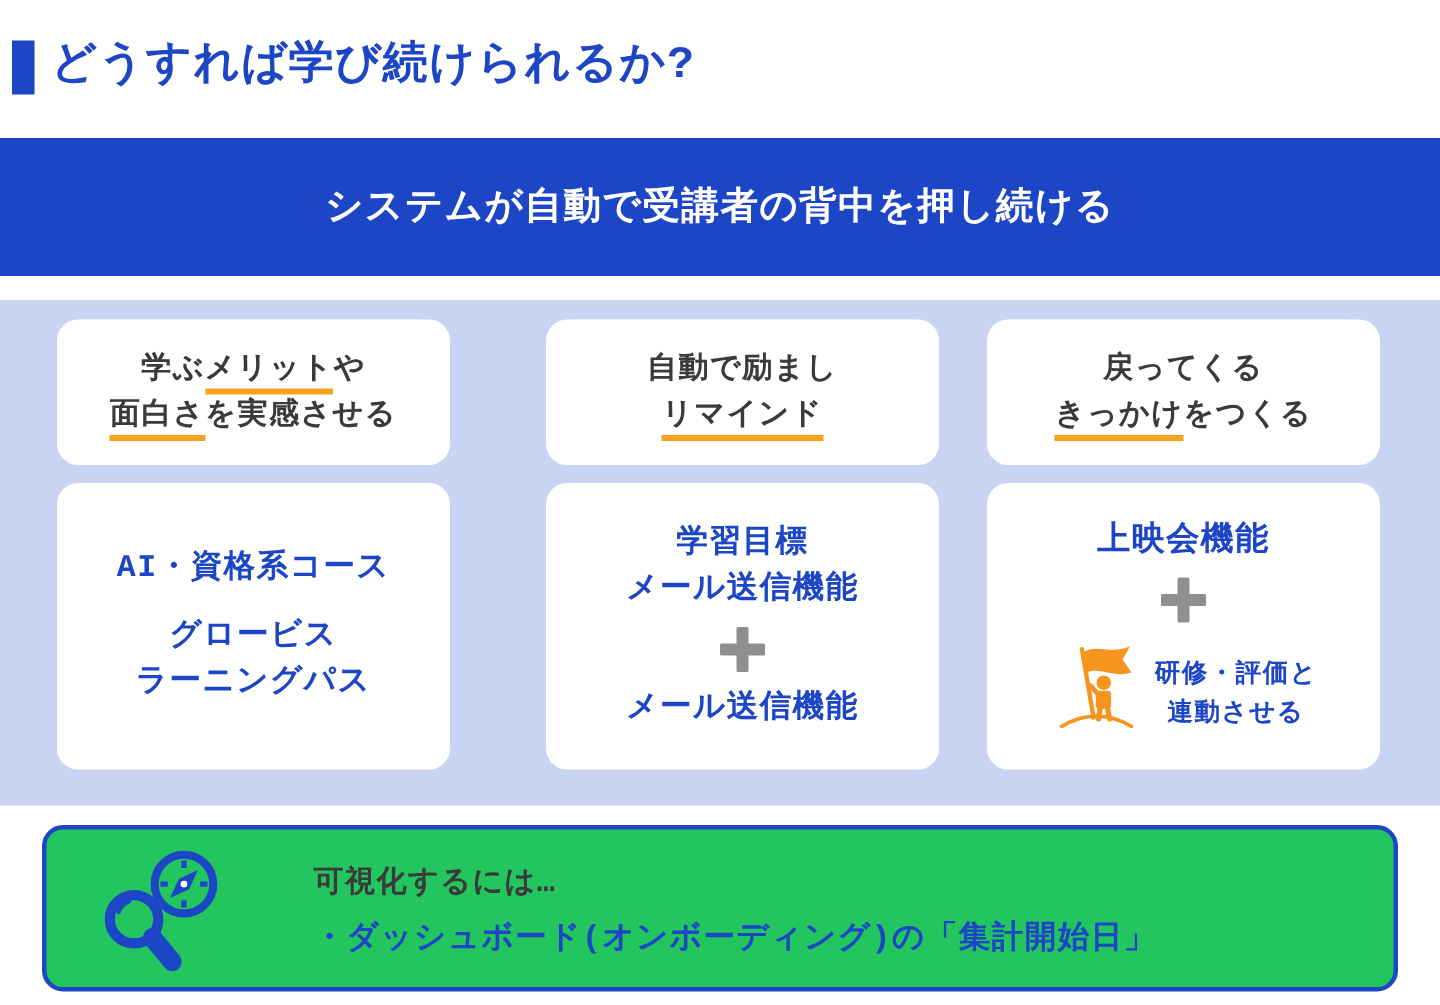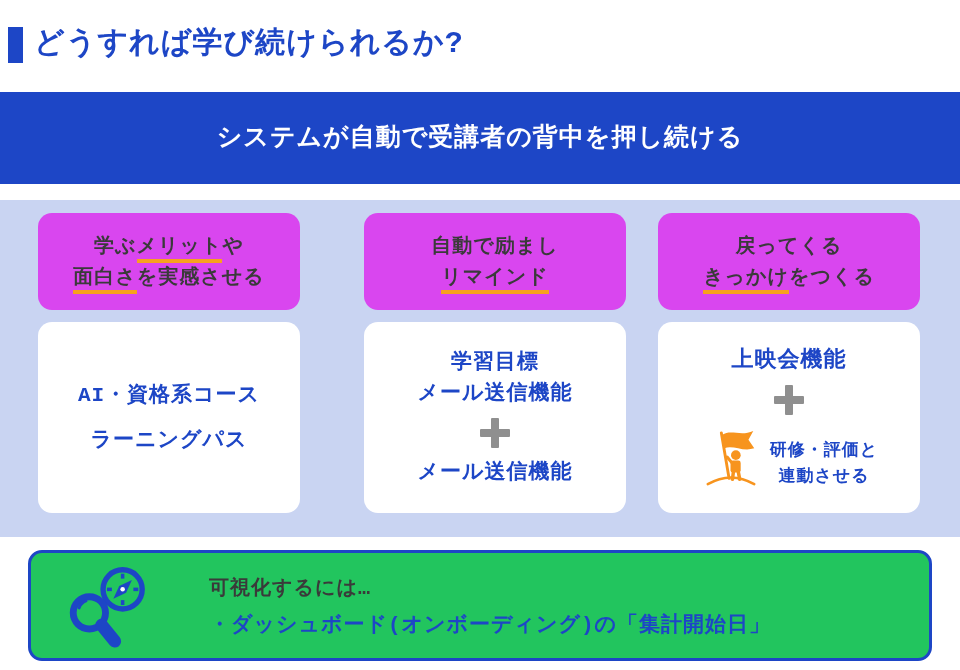--- a/index.html
+++ b/index.html
@@ -22,21 +22,21 @@
   .banner{
     position:absolute;top:92px;left:0;width:100%;height:92px;background:var(--blue);
     color:#fff;display:flex;flex-direction:column;align-items:center;justify-content:center;
     font-size:25px;line-height:35px;letter-spacing:1px;text-align:right;
   }
   
   .cols-section{position:absolute;top:200px;left:0;width:100%;height:337px;background:var(--light-blue);}
   .column{position:absolute;top:13px;width:262px;}
   .col-0{left:38px;} .col-1{left:364px;} .col-2{left:658px;}
   .header-box{
-    height:97px;background:#d946ef;border-radius:14px;
+    height:97px;background:#ffffff;border-radius:14px;
     display:flex;flex-direction:column;align-items:center;justify-content:center;
     font-size:20px;line-height:31px;color:var(--dark);letter-spacing:1px;text-align:center;
   }
   .u{border-bottom:4px solid var(--orange);padding-bottom:1px;}
   .content-box{
     margin-top:12px;height:191px;background:#fff;border-radius:14px;
     display:flex;flex-direction:column;align-items:center;justify-content:center;
     color:var(--blue);text-align:center;letter-spacing:1px;
   }
   .cb-lg{font-size:21px;line-height:31px;}
@@ -73,20 +73,21 @@
 
   <section class="cols-section">
 
     <div class="column col-0">
       <div class="header-box">
         <div><span>学ぶ</span><span class="u">メリット</span><span>や</span></div>
         <div><span class="u">面白さ</span><span>を実感させる</span></div>
       </div>
       <div class="content-box">
         <div class="cb-lg mb14">AI・資格系コース</div>
+        <div class="cb-lg">グロービス</div>
         <div class="cb-lg">ラーニングパス</div>
       </div>
     </div>
 
     <div class="column col-1">
       <div class="header-box">
         <div>自動で励まし</div>
         <div><span class="u">リマインド</span></div>
       </div>
       <div class="content-box">

